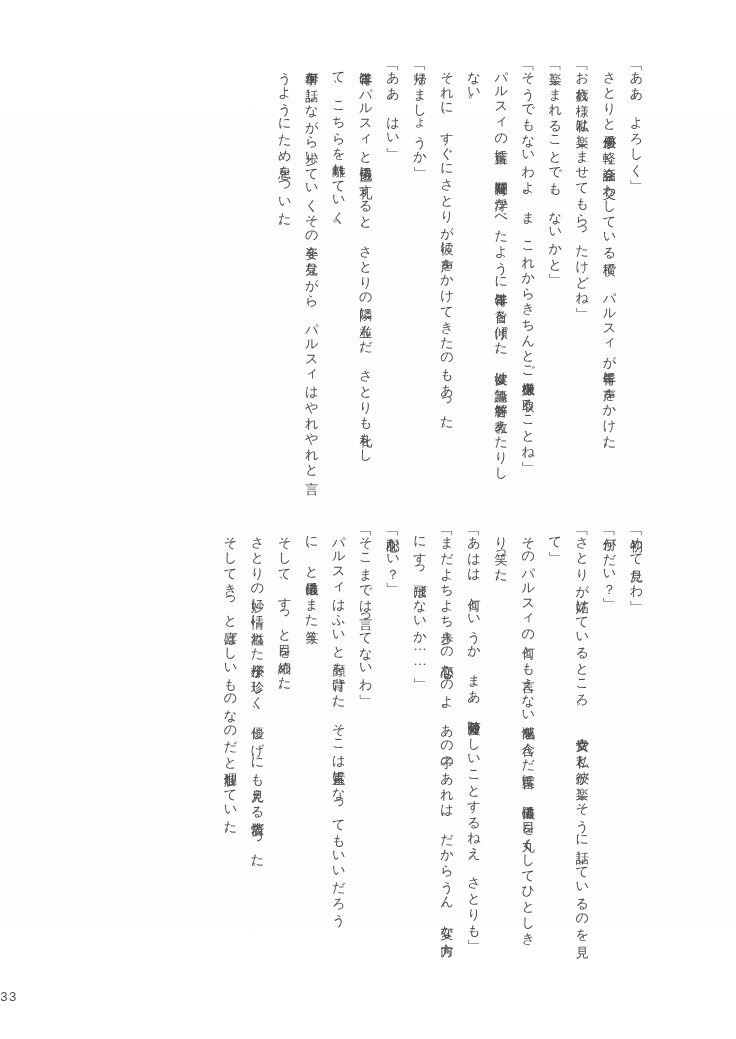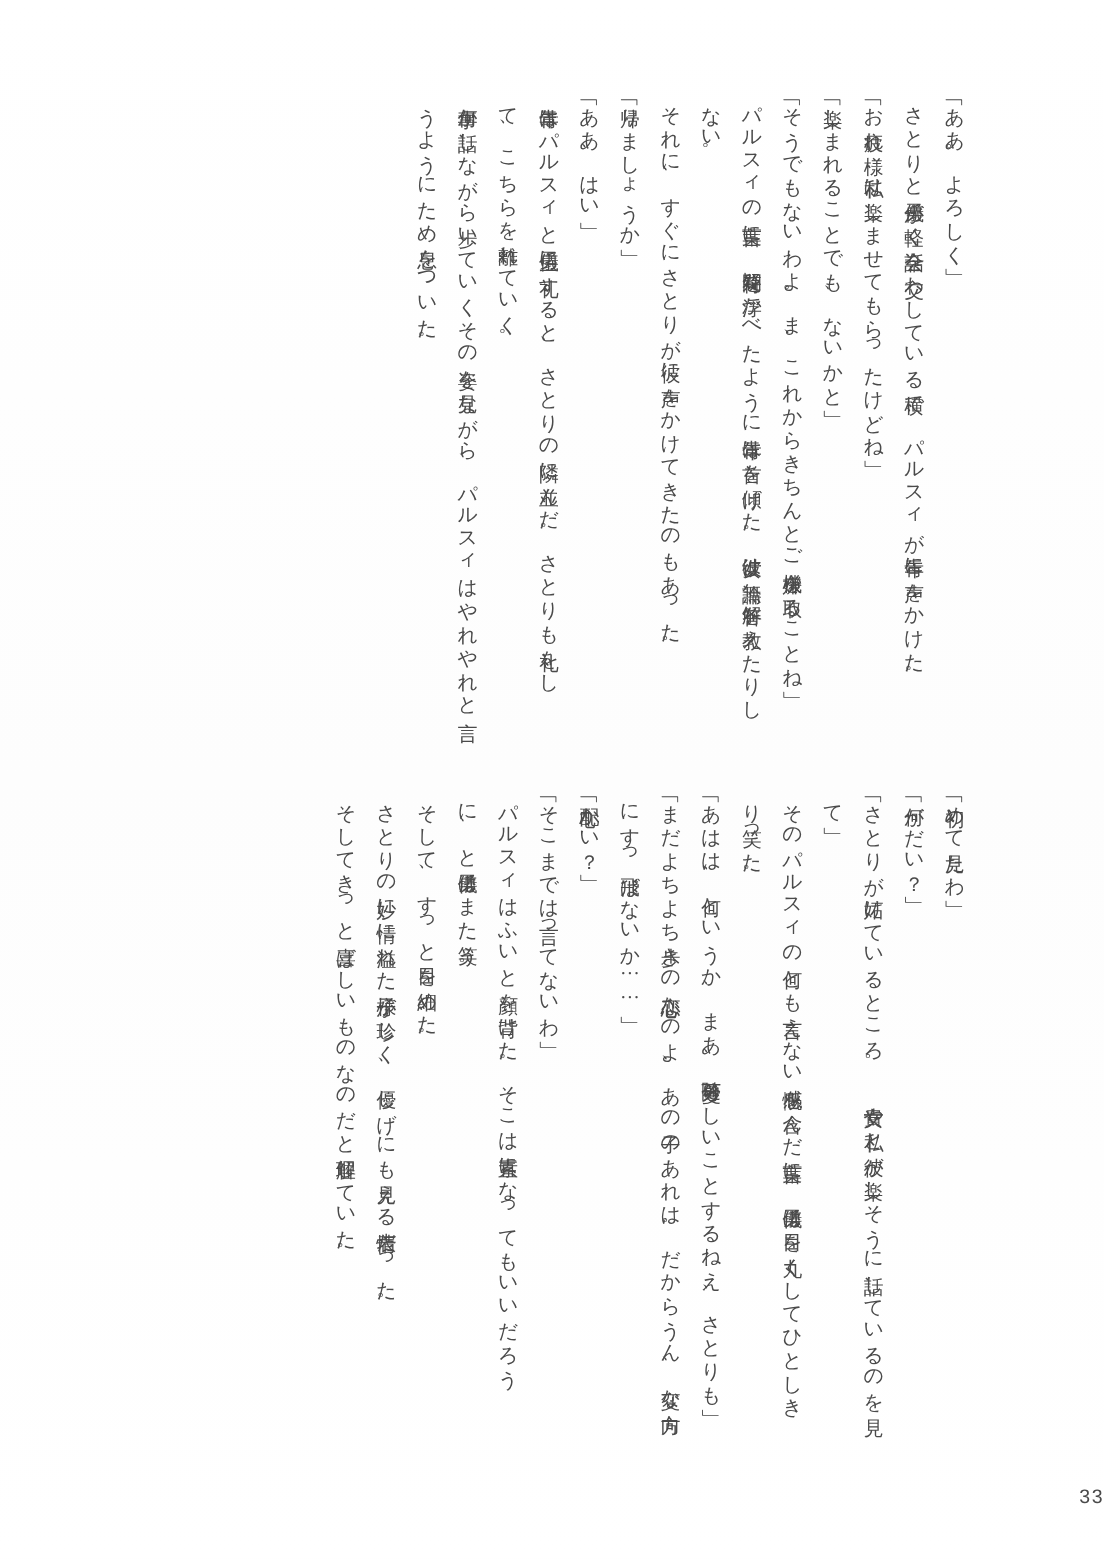--- a/index.html
+++ b/index.html
@@ -46,24 +46,24 @@
     top: 527px;
     right: 86px;
     height: 420px;
     max-height: 420px;
   }
   .page-number {
     position: absolute;
     left: 0;
     right: 0;
     bottom: 34px;
-    text-align: right;
+    text-align: left;
     font-size: 13px;
     color: #4a4a4a;
-    font-family: Liberation Sans, sans-serif;
+    font-family: Liberation Mono, monospace;
     letter-spacing: 1px;
   }
   
   .paper-tint {
     position: absolute;
     inset: 0;
     background: linear-gradient(180deg, #ffffff 0%, #fdfdfd 50%, #ffffff 100%);
     pointer-events: none;
   }
 </style>

